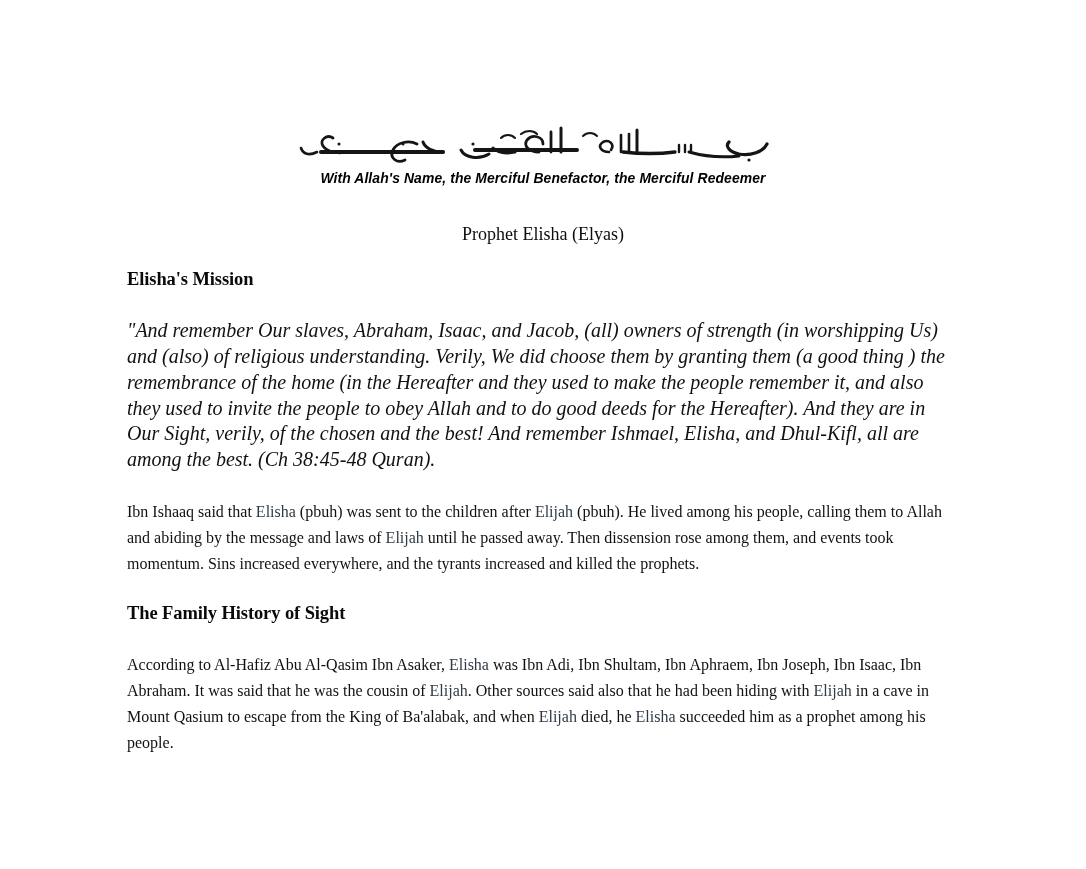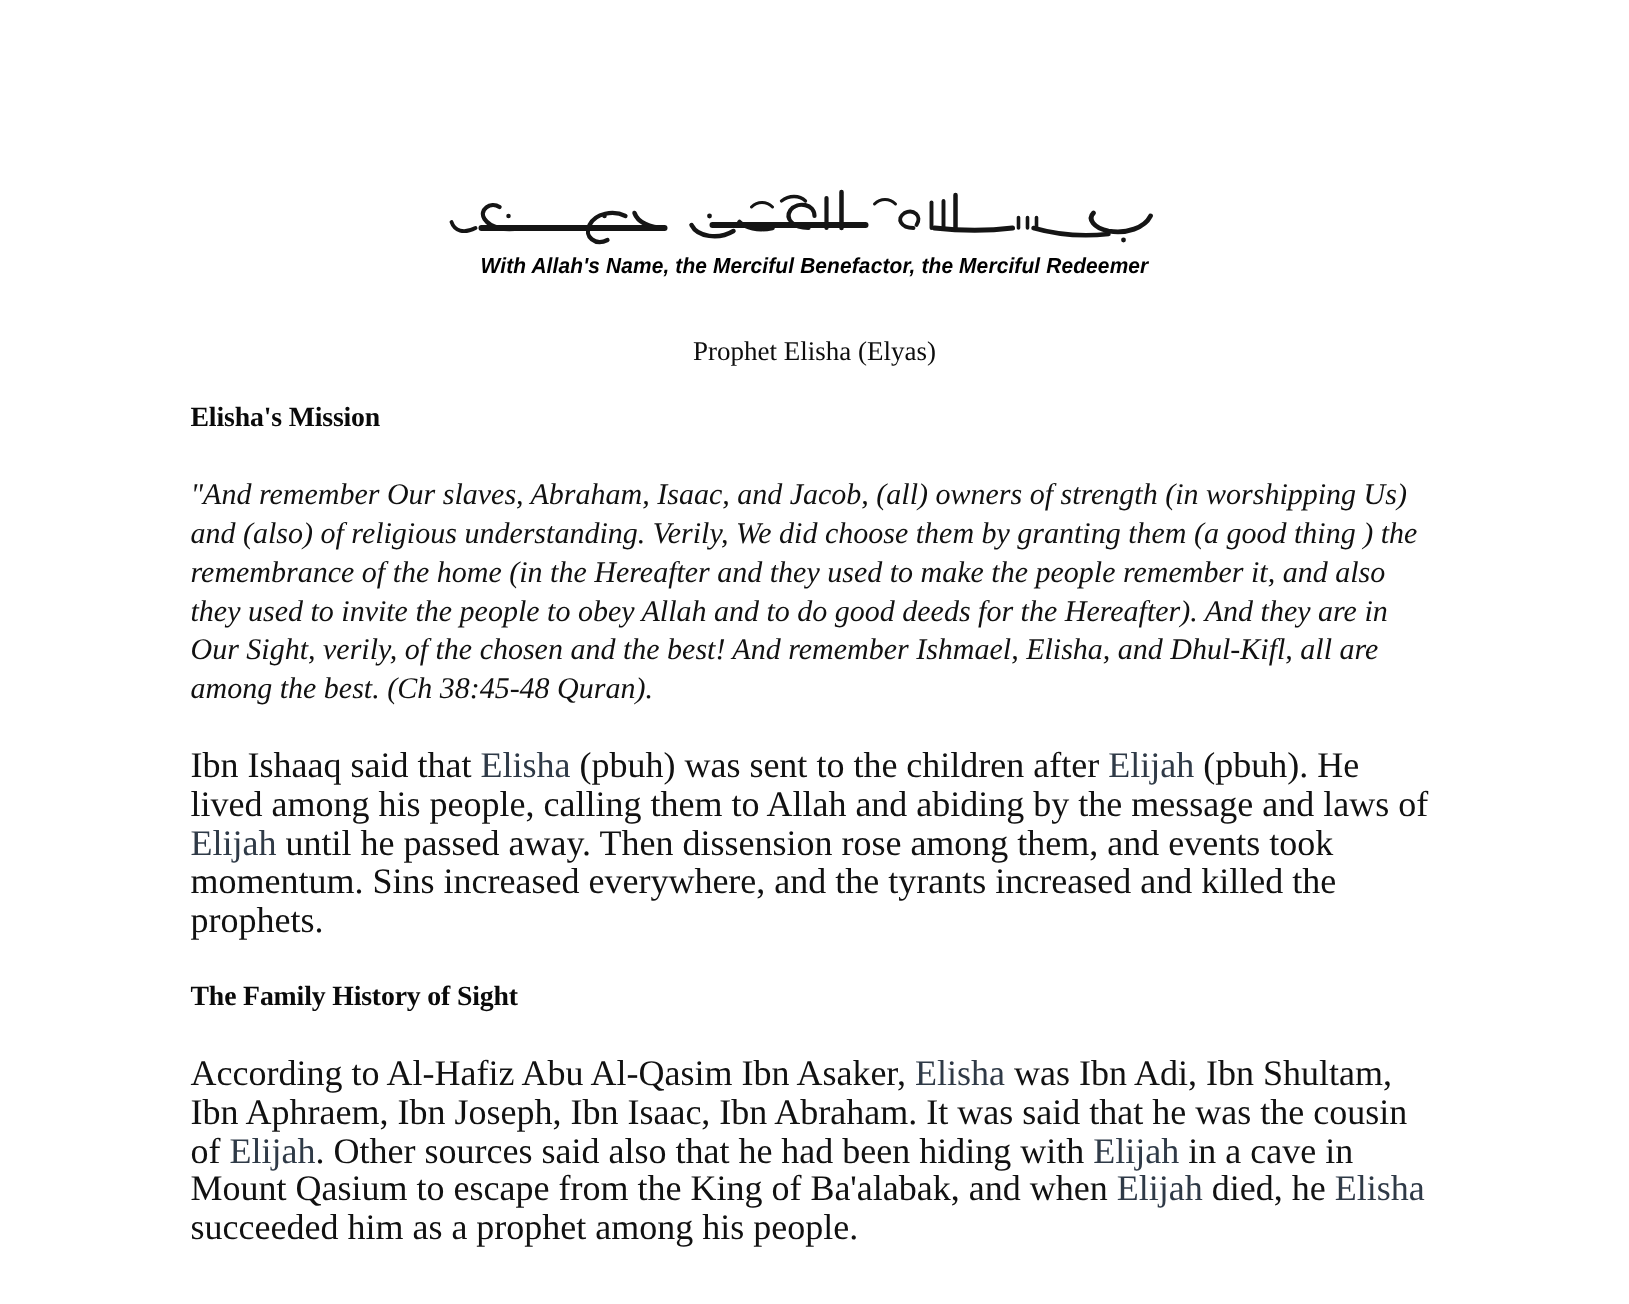--- a/index.html
+++ b/index.html
@@ -73,21 +73,21 @@
   h2.section-heading {
     font-size: 18.5px;
     font-weight: bold;
     line-height: 1.25;
     margin: 0 0 0 0;
     color: #0a0a0a;
     letter-spacing: -0.1px;
   }
 
   p.body-para {
-    font-size: 24px;
+    font-size: 16px;
     line-height: 25.8px;
     margin: 0;
     color: #111111;
     text-align: left;
   }
 
   p.quote-para {
     font-size: 20px;
     font-style: italic;
     line-height: 25.8px;

